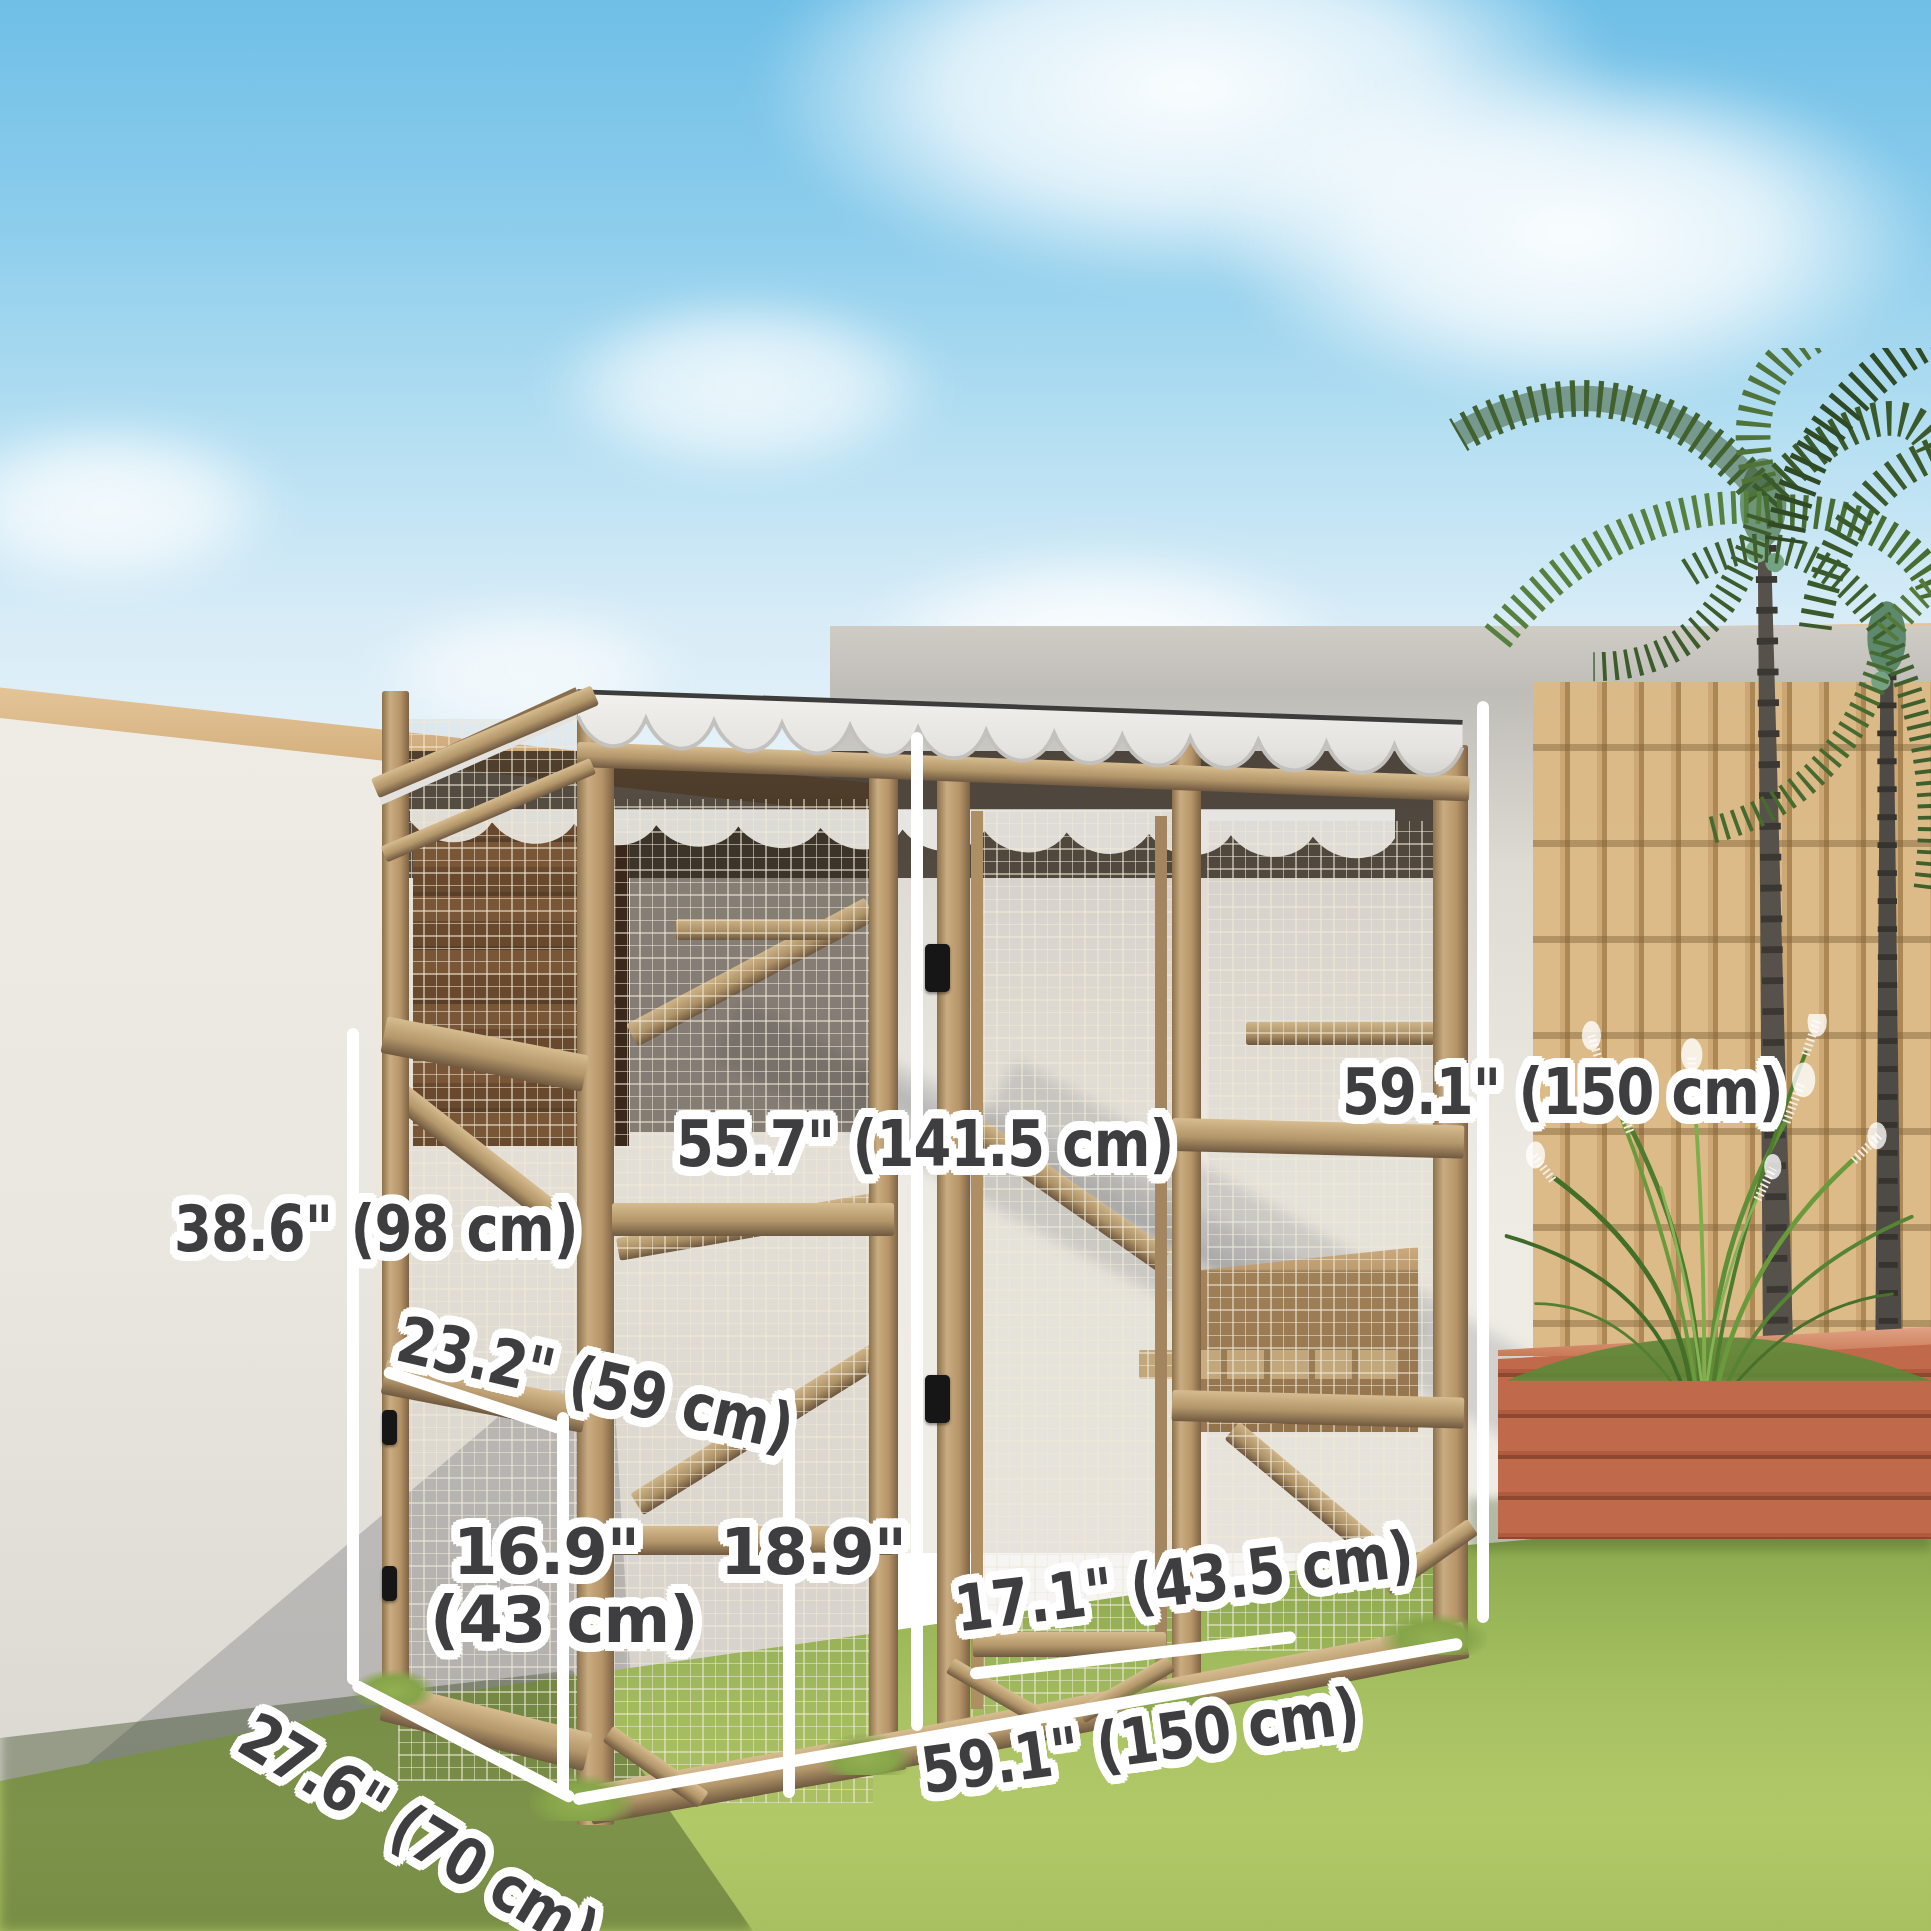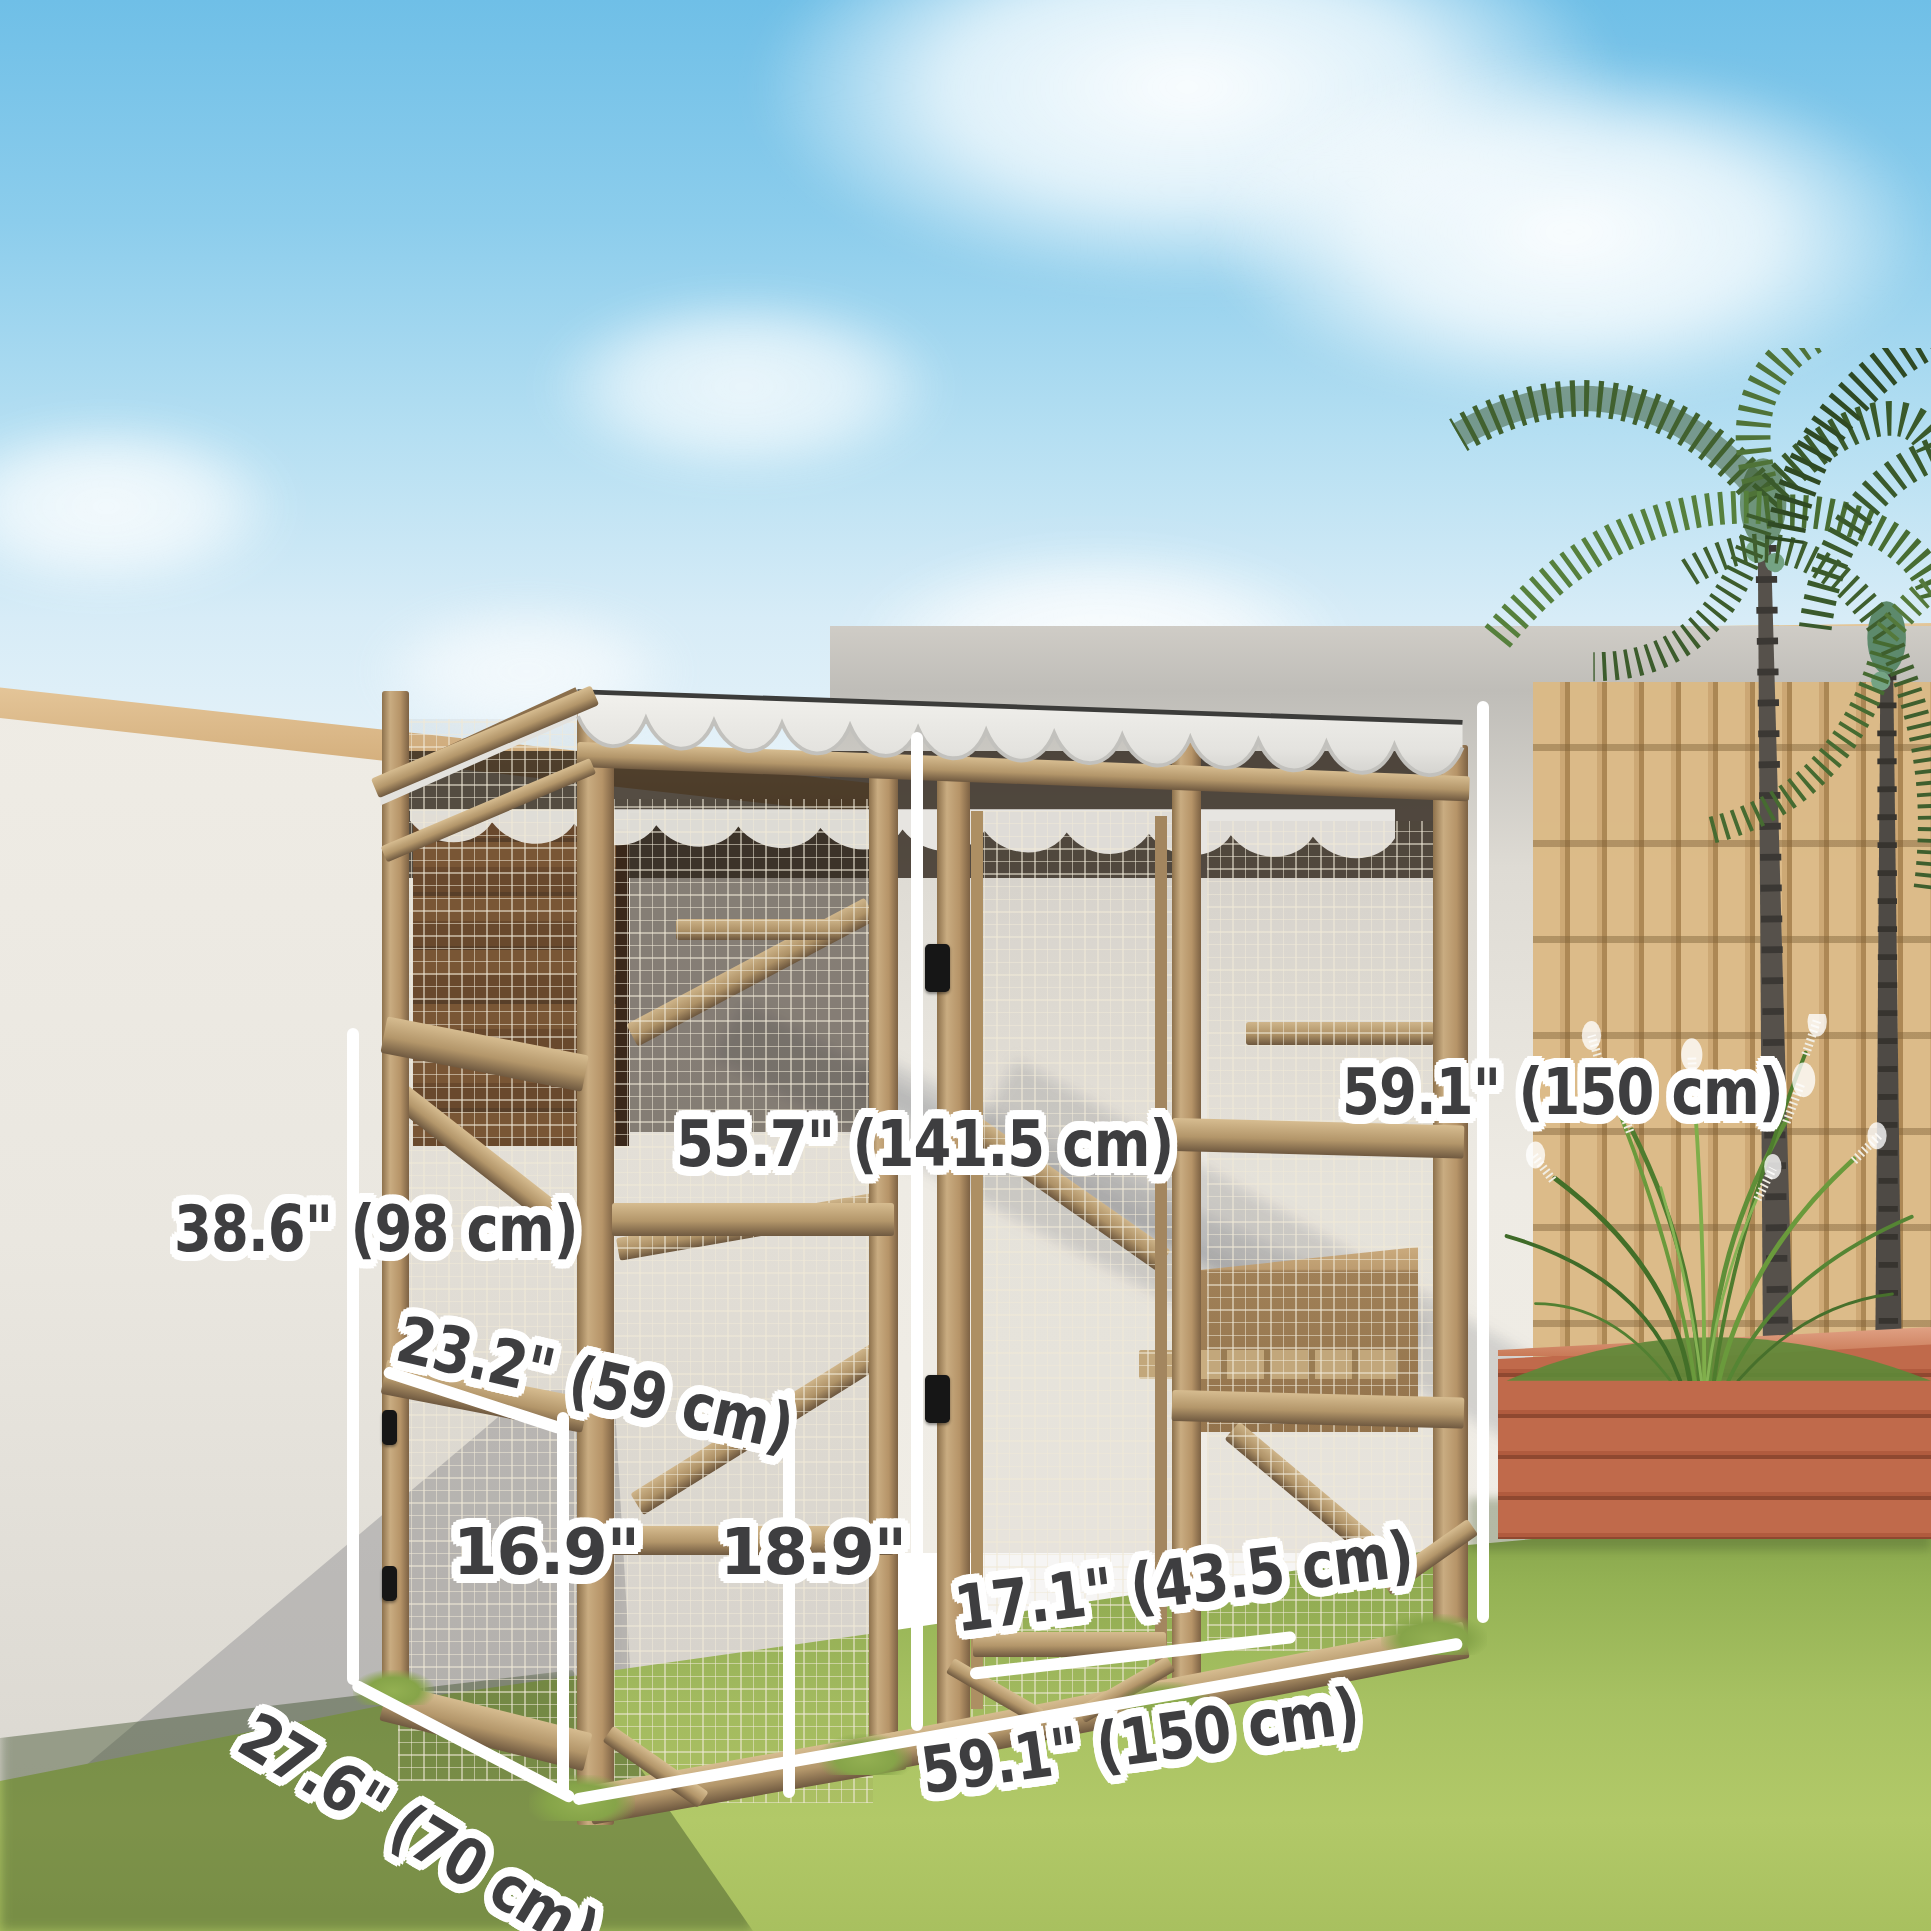--- a/index.html
+++ b/index.html
@@ -277,20 +277,21 @@
   <div class="dim-label" style="left:174px;top:1195px;transform:scaleX(.85);">38.6" (98 cm)</div>
 
   <div class="dim-label" style="left:676px;top:1110px;transform:scaleX(.85);">55.7" (141.5 cm)</div>
 
   <div class="dim-label" style="left:1342px;top:1058px;transform:scaleX(.85);">59.1" (150 cm)</div>
 
   <div class="dim-label" style="left:406px;top:1305px;transform:rotate(13deg) scaleX(.85);">23.2" (59 cm)</div>
 
   <div class="dim-label center" style="left:430px;top:1518px;width:232px;">
     <span style="position:static;display:block;">16.9"</span>
+    <span style="position:static;display:block;">(43 cm)</span>
   </div>
 
   <div class="dim-label center" style="left:697px;top:1518px;width:232px;">
     <span style="position:static;display:block;">18.9"</span>
   </div>
 
   <div class="dim-label" style="left:951px;top:1576px;transform:rotate(-7deg) scaleX(.85);">17.1" (43.5 cm)</div>
 
   <div class="dim-label" style="left:263px;top:1701px;transform:rotate(31deg) scaleX(.85);">27.6" (70 cm)</div>
 

